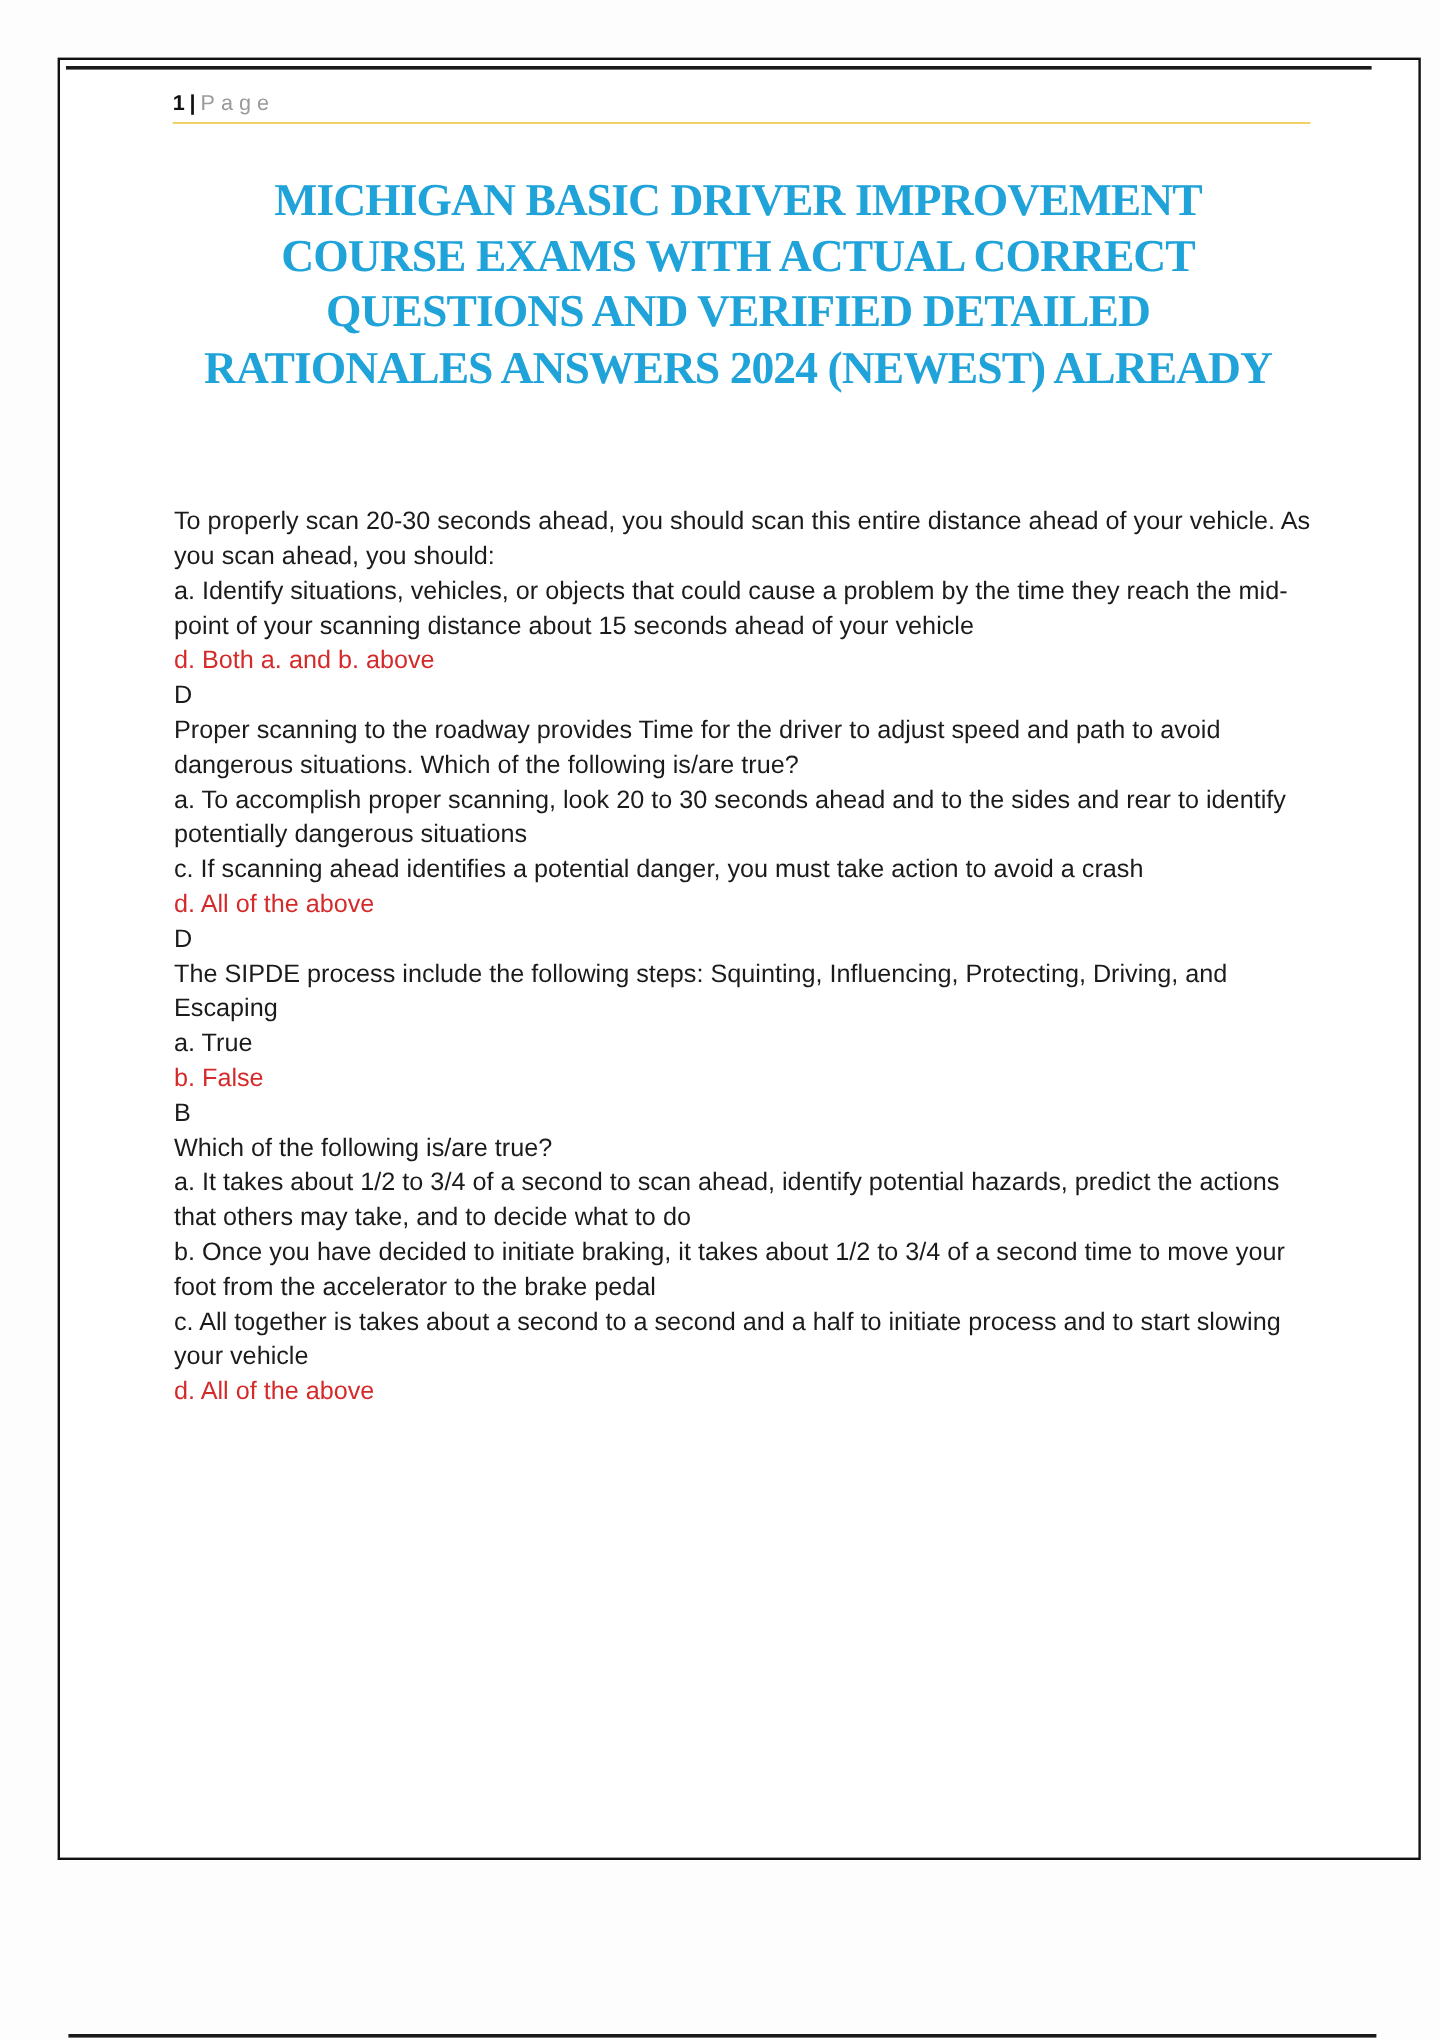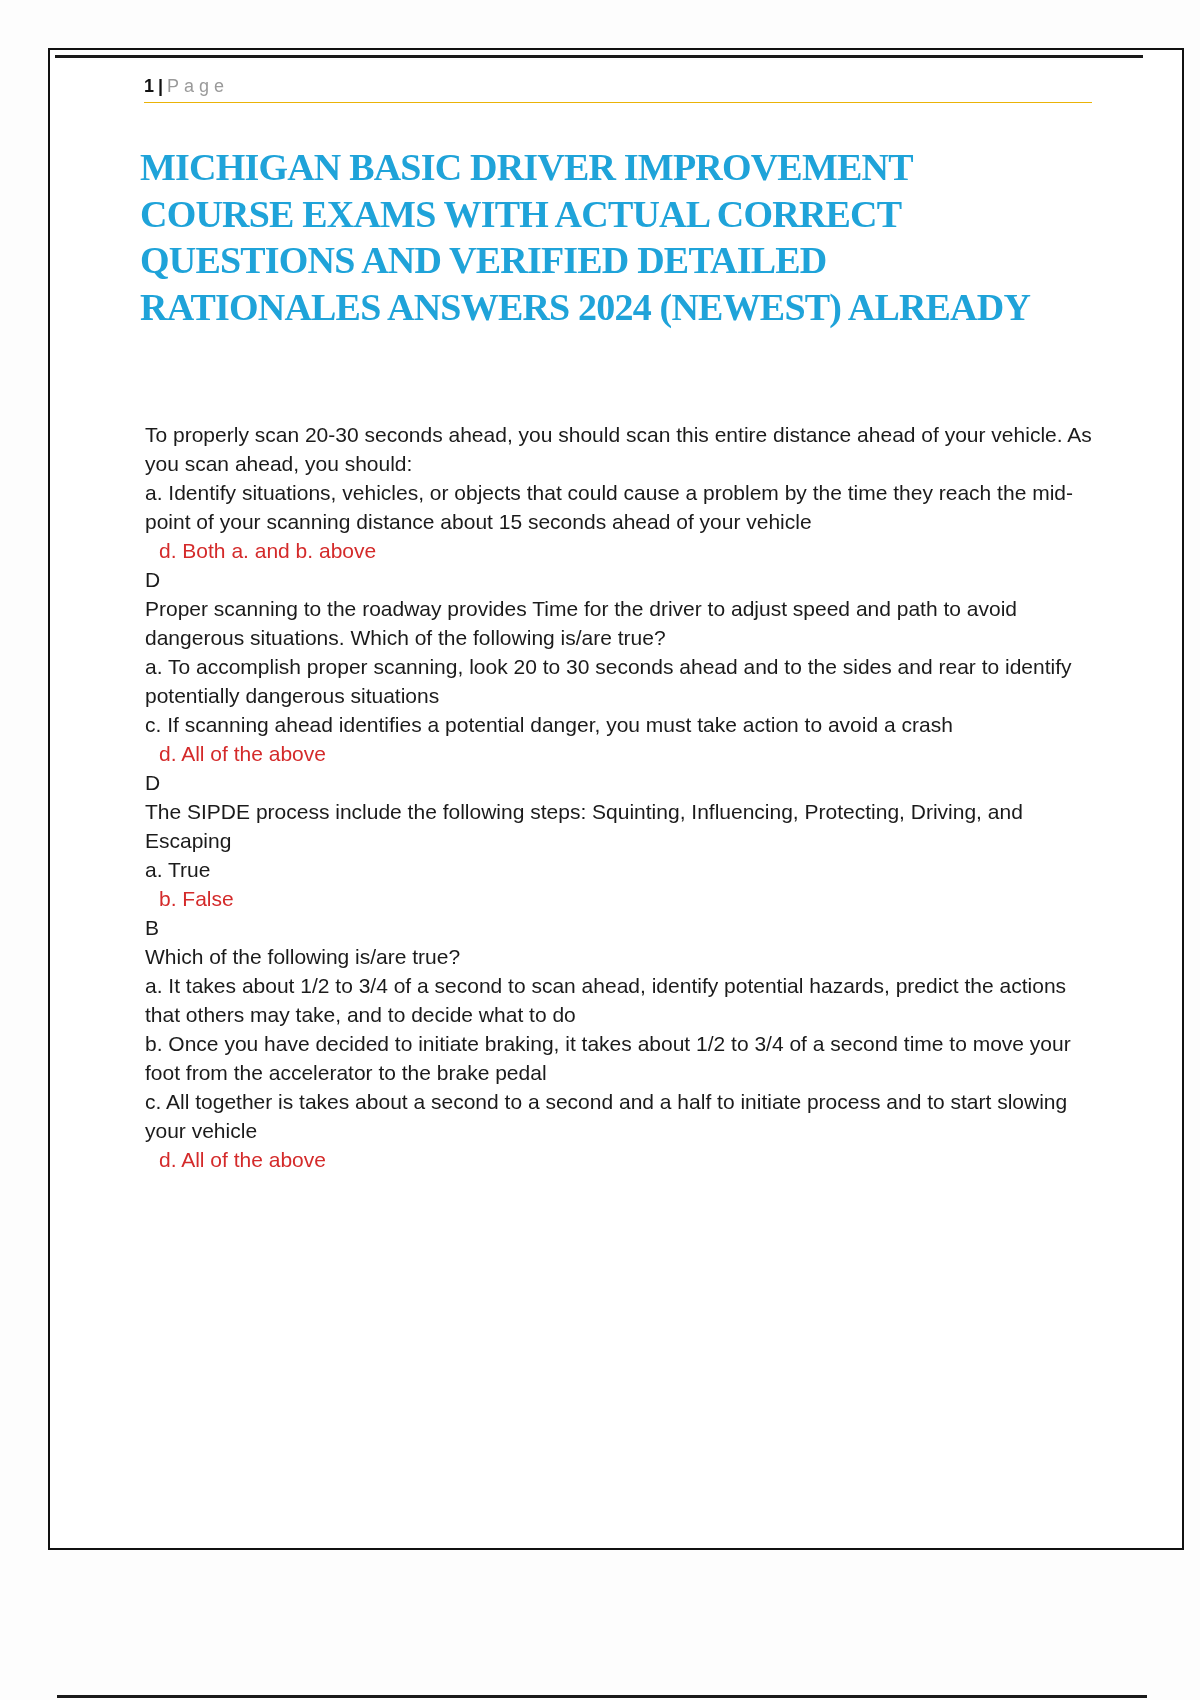--- a/index.html
+++ b/index.html
@@ -39,39 +39,40 @@
       font-size: 18px;
       line-height: 28px;
     }
     .page-header .num { font-weight: bold; color: #111; }
     .page-header .sep { font-weight: bold; color: #111; margin: 0 4px; }
     .page-header .word { color: #9a9a9a; letter-spacing: 5px; }
     .title {
       position: absolute;
       left: 140px; top: 144px;
       width: 950px;
+      text-align: center;
       font-family: "Liberation Serif", "DejaVu Serif", serif;
       font-weight: bold;
       font-size: 38px;
       line-height: 46.5px;
       color: #1fa3d9;
       letter-spacing: -0.8px;
     }
     .content {
       position: absolute;
       left: 145px; top: 420px;
       width: 950px;
       font-family: "Liberation Sans", "DejaVu Sans", sans-serif;
       font-size: 21px;
       line-height: 29px;
       color: #1b1b1b;
     }
     .q-block { margin: 0; }
     .q-block p { margin: 0; }
-    .opt.correct { color: #d42a2a; margin-left: 14px; }
+    .opt.correct { color: #d42a2a; }
     .answer-letter { margin: 15px 0 17px 0; }
   </style>
 </head>
 <body>
 
 <div class="page-frame"></div>
 <div class="top-rule"></div>
 <div class="bottom-rule"></div>
 
 <div class="page-header">

